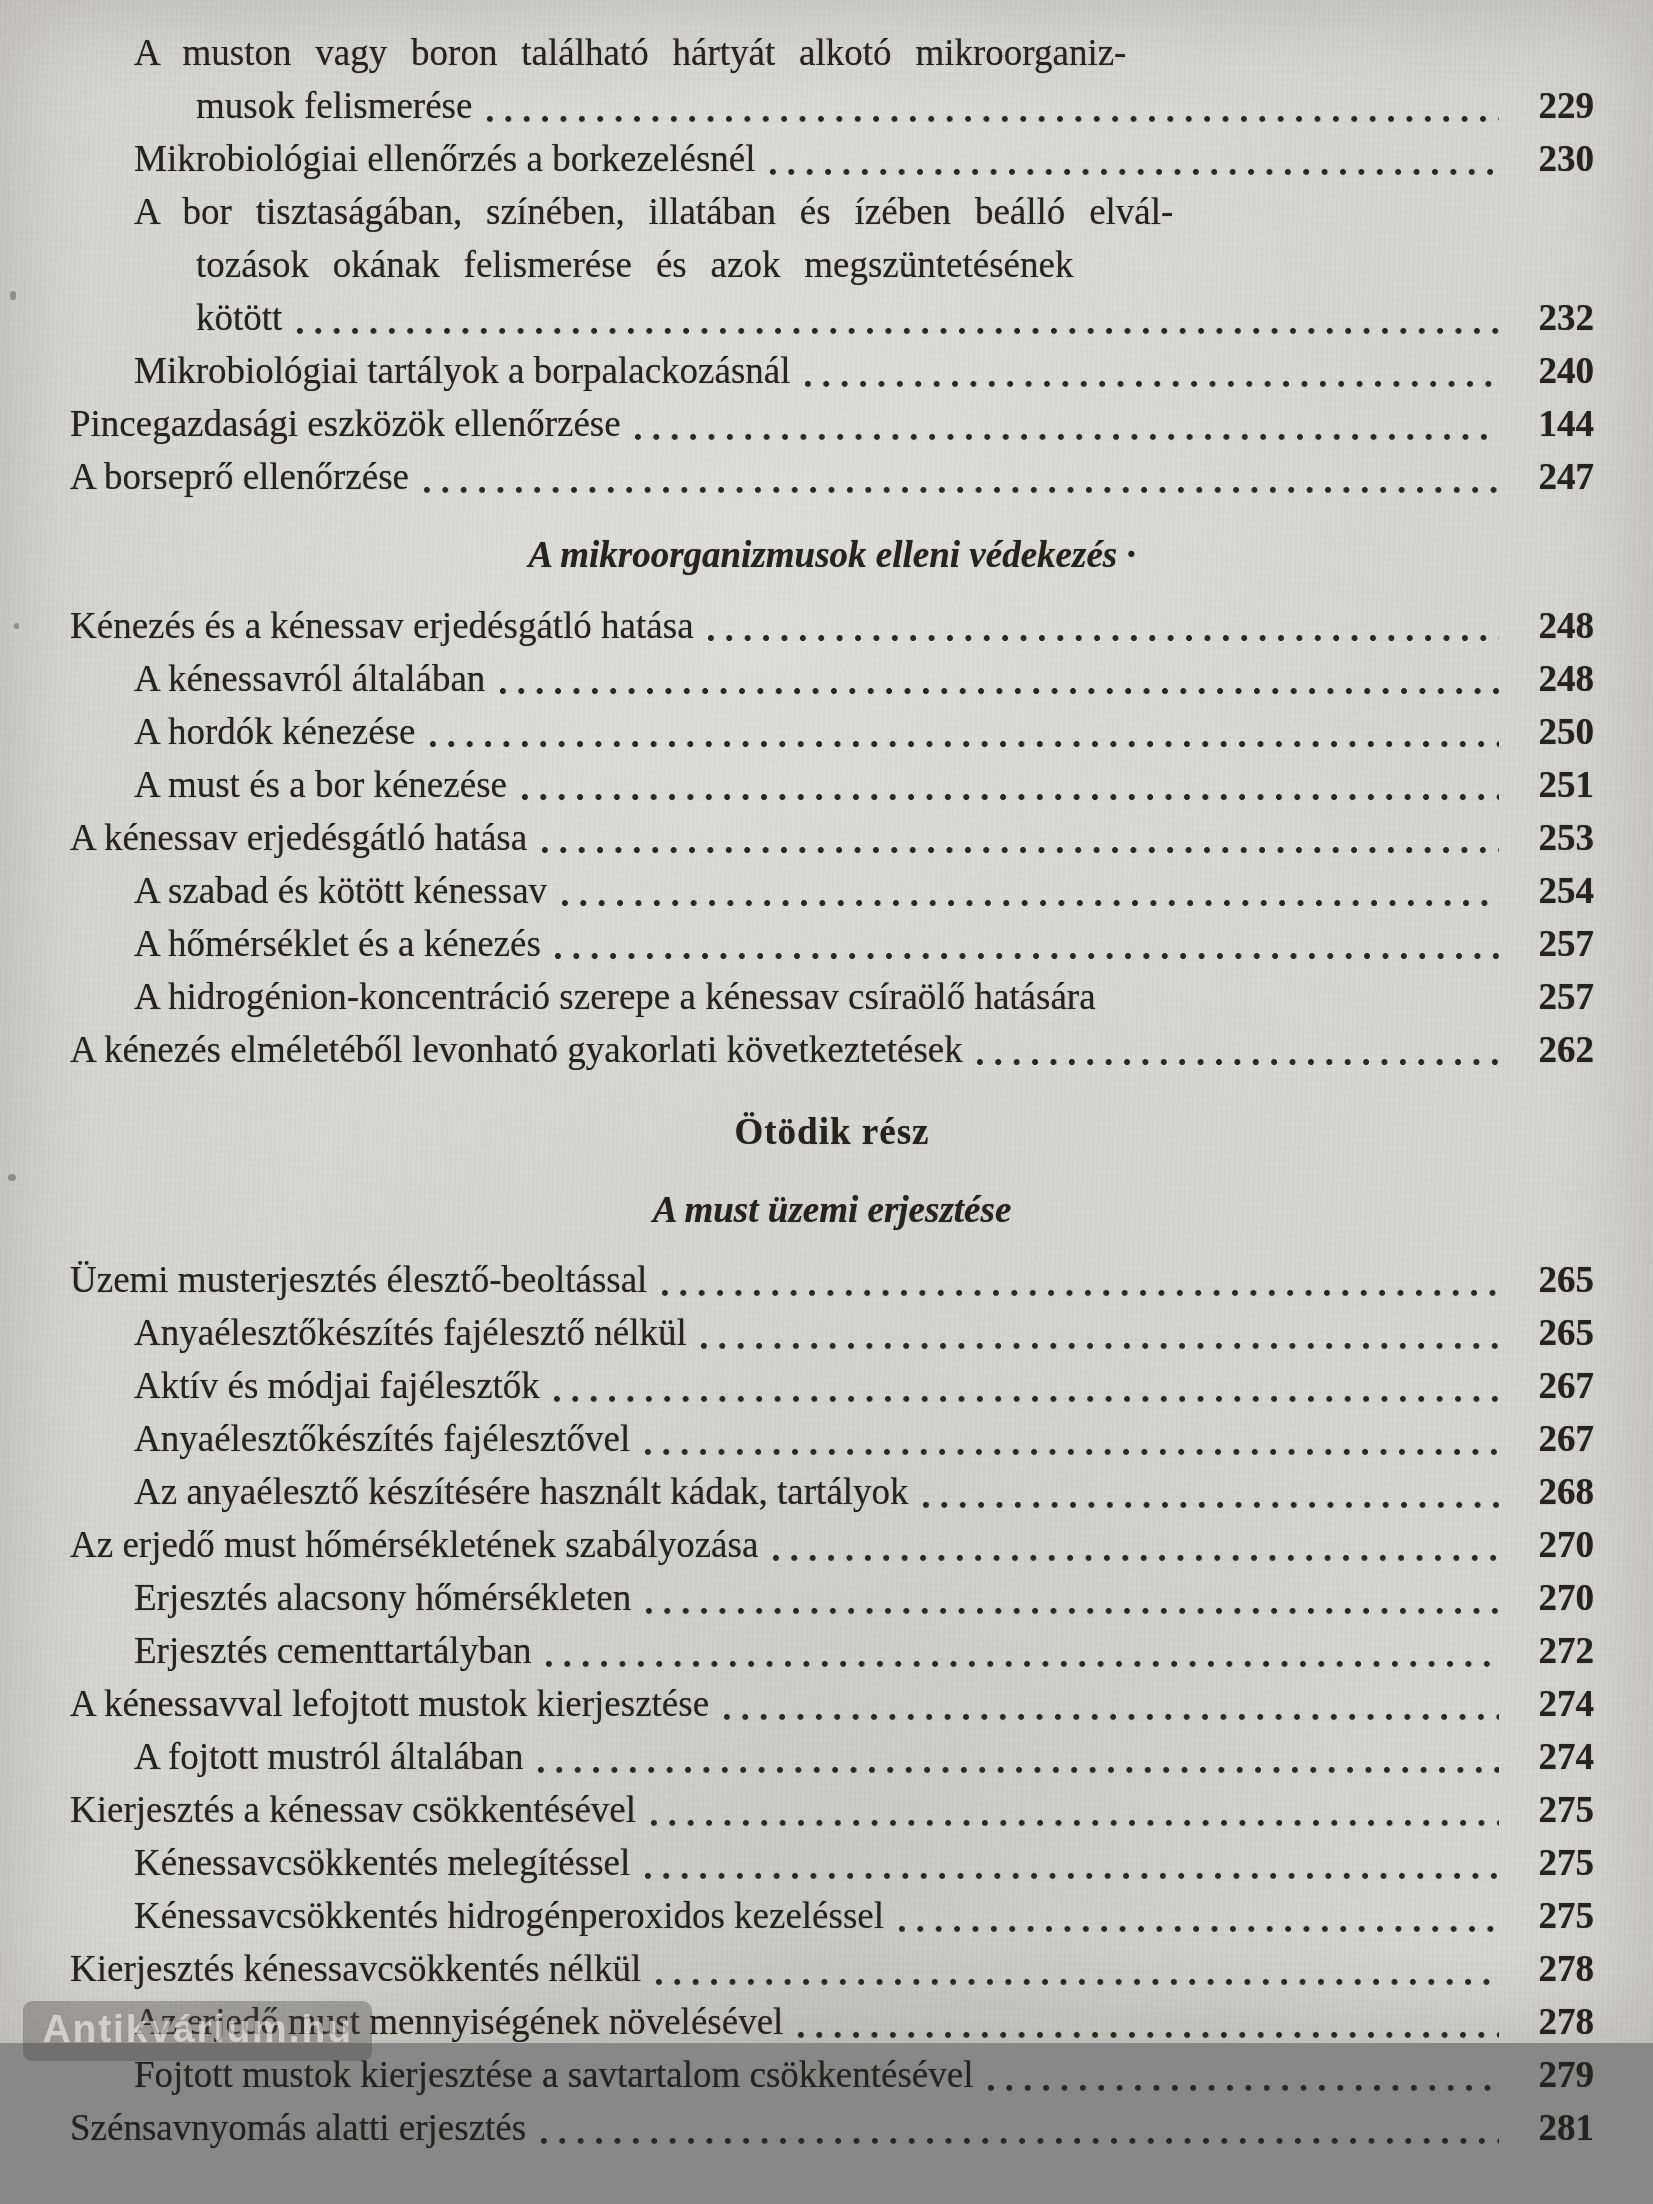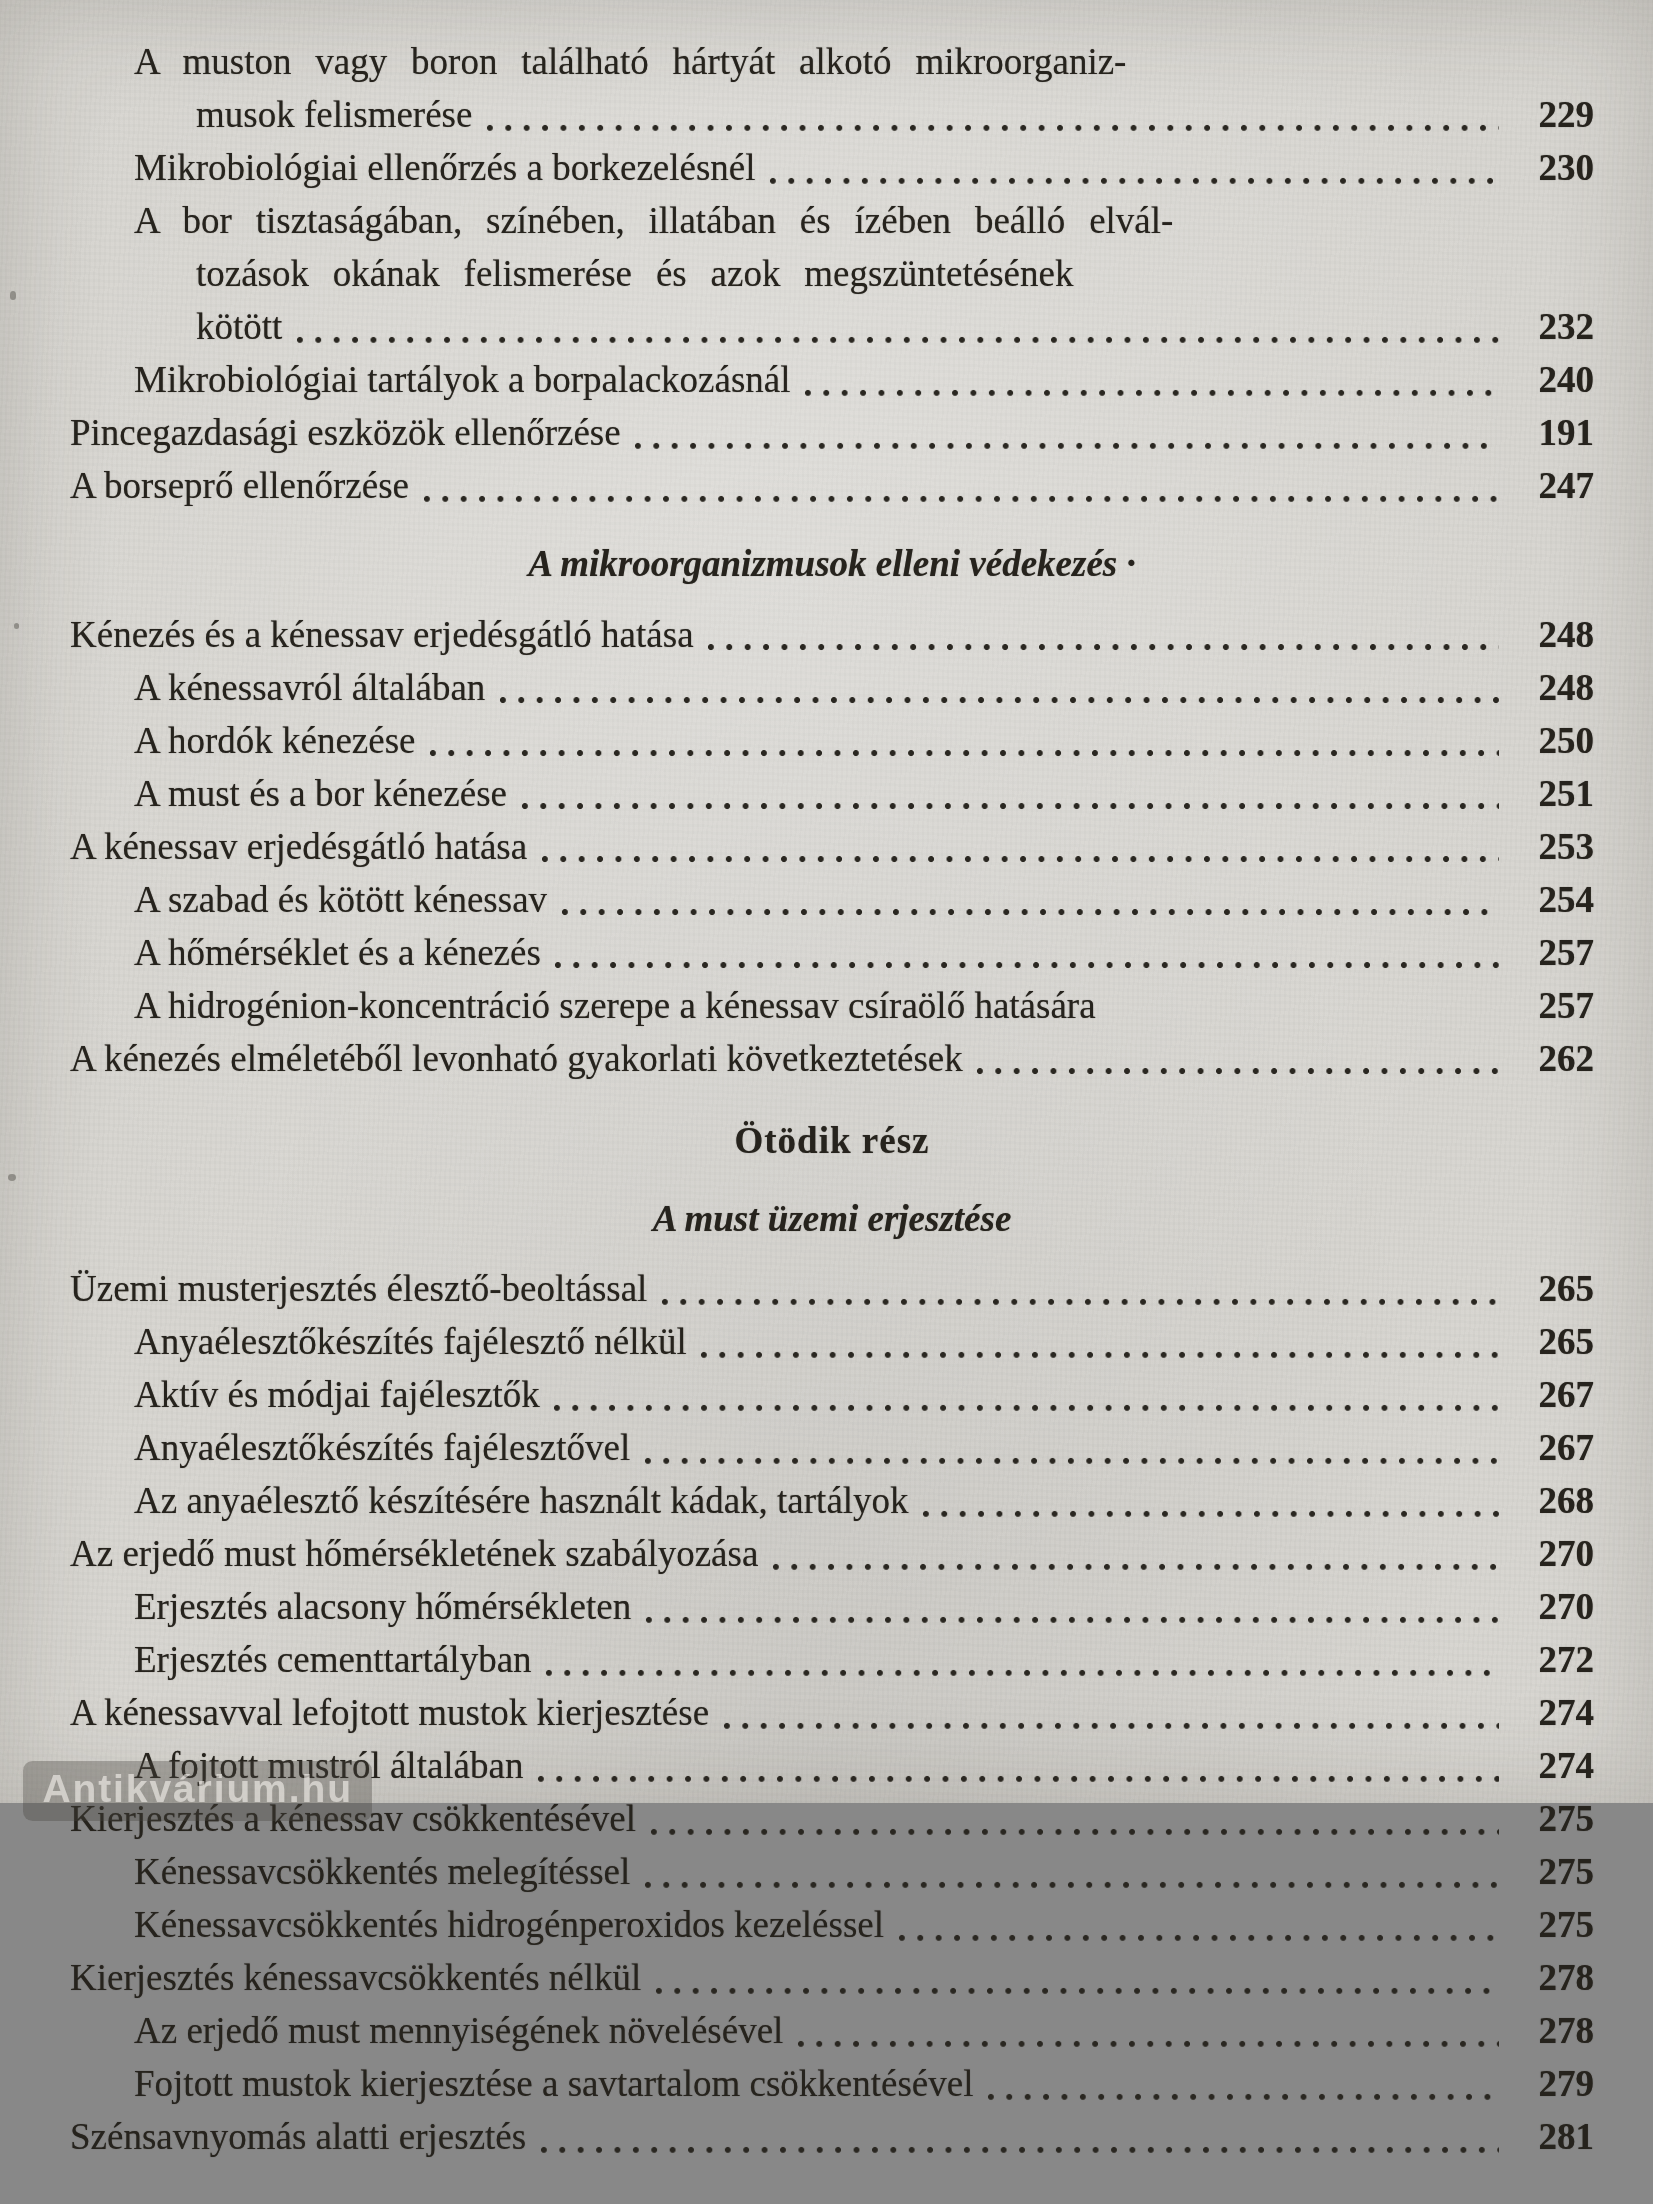--- a/index.html
+++ b/index.html
@@ -1,23 +1,23 @@
 <!DOCTYPE html>
 <html><head>
 <meta charset="utf-8">
 <style>
   html, body { margin: 0; padding: 0; background: #888; }
   body { width: 1654px; height: 2205px; overflow: hidden; }
 
   .scan {
     position: relative;
     width: 1654px;
-    height: 1803px;
+    height: 2043px;
     box-sizing: border-box;
-    padding: 35px 60px 0 70px;
+    padding: 26px 60px 0 70px;
     font-family: "Liberation Serif", "DejaVu Serif", serif;
     font-size: 37px;
     color: var(--ink, #26231d);
     background:
       radial-gradient(ellipse at 46% 32%, rgba(255,255,255,0.22), rgba(255,255,255,0) 62%),
       radial-gradient(ellipse at 50% 102%, rgba(0,0,0,0.06), rgba(0,0,0,0) 55%),
       repeating-linear-gradient(92deg, rgba(0,0,0,0.014) 0 1.9px, rgba(255,255,255,0.02) 1.9px 4.9px),
       repeating-linear-gradient(2deg, rgba(0,0,0,0.01) 0 2.9px, rgba(255,255,255,0.015) 2.9px 6.8px),
       var(--paper, #d6d4cf);
     box-shadow: inset 0 0 107px rgba(62,56,44,0.20);
@@ -108,21 +108,21 @@
         <span class="page-num">232</span>
       </div>
       <div class="row indent-1">
         <span class="title">Mikrobiológiai tartályok a borpalackozásnál</span>
         <span class="dots"></span>
         <span class="page-num">240</span>
       </div>
       <div class="row indent-0">
         <span class="title">Pincegazdasági eszközök ellenőrzése</span>
         <span class="dots"></span>
-        <span class="page-num">191</span>
+        <span class="page-num">144</span>
       </div>
       <div class="row indent-0">
         <span class="title">A borseprő ellenőrzése</span>
         <span class="dots"></span>
         <span class="page-num">247</span>
       </div>
       <div class="row-block heading">A mikroorganizmusok elleni védekezés ·</div>
       <div class="row indent-0">
         <span class="title">Kénezés és a kénessav erjedésgátló hatása</span>
         <span class="dots"></span>

